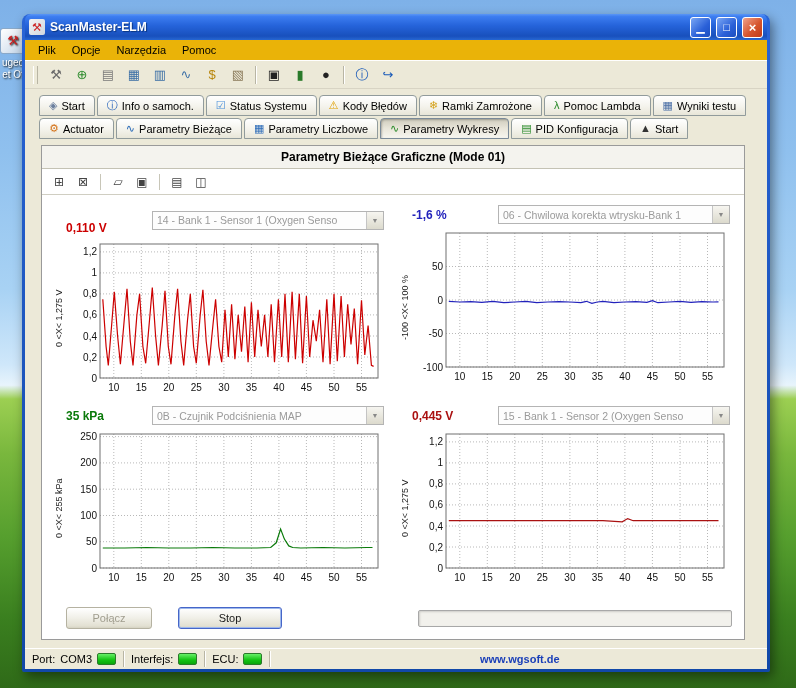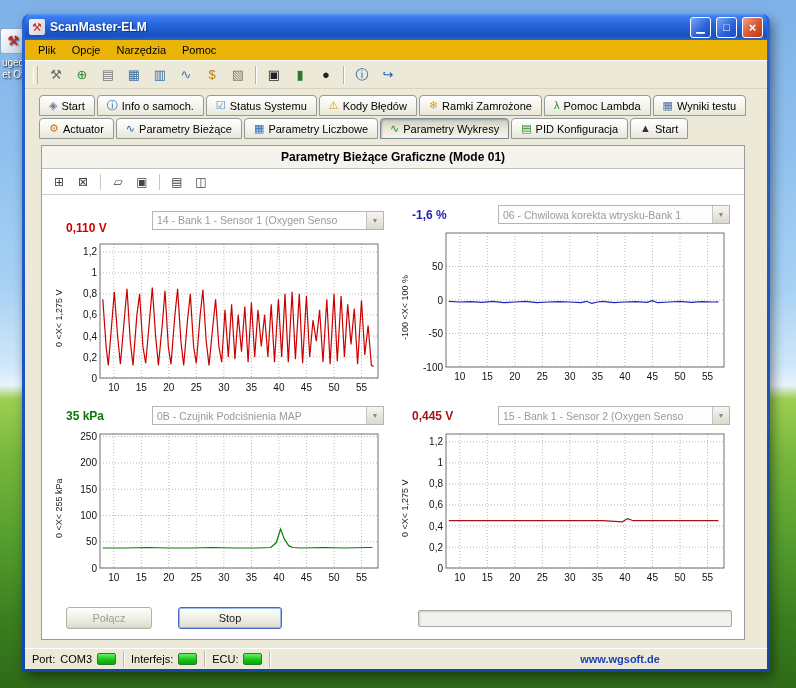--- a/index.html
+++ b/index.html
@@ -80,21 +80,21 @@
   .btn-connect{width:86px;margin-left:12px;}
   .btn-stop{width:104px;margin-left:26px;}
   .progress-groove{width:312px;height:15px;margin-left:auto;margin-right:4px;border:1px solid #a8a8a8;
     border-radius:2px;background:#f2f1ec;box-shadow:inset 1px 1px 2px rgba(0,0,0,.15);}
   
   .statusbar{flex:0 0 auto;height:20px;background:#ece9d8;border-top:1px solid #fff;display:flex;
     align-items:center;font-size:11px;}
   .sb-cell{height:16px;display:flex;align-items:center;gap:5px;padding:0 7px;
     border-right:1px solid #b8b5a4;box-shadow:1px 0 0 #fff;}
   .sb-fill{flex:1;border-right:none;box-shadow:none;}
-  .sb-site{width:280px;justify-content:center;border-right:none;box-shadow:none;}
+  .sb-site{width:280px;justify-content:flex-start;border-right:none;box-shadow:none;}
   .led{width:17px;height:10px;border:1px solid #2a7a2a;border-radius:2px;
     background:linear-gradient(180deg,#66f066,#12c212 60%,#0aa40a);}
   .website{color:#1a3fb8;font-weight:bold;}
   text{font-family:"Liberation Sans","DejaVu Sans",sans-serif;}
 </style>
 </head>
 <body>
 
 <div class="desktop">
 

